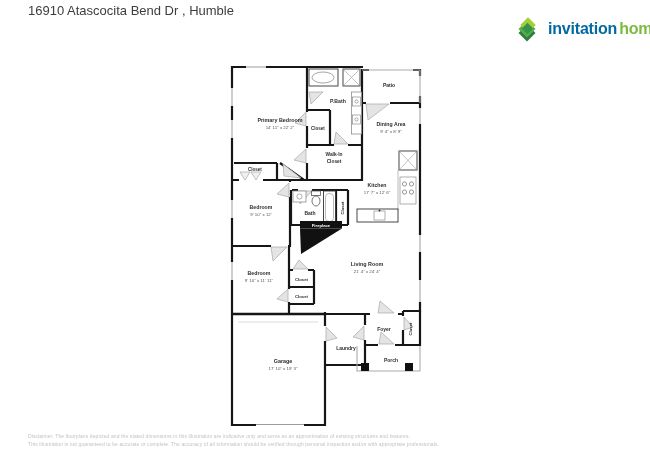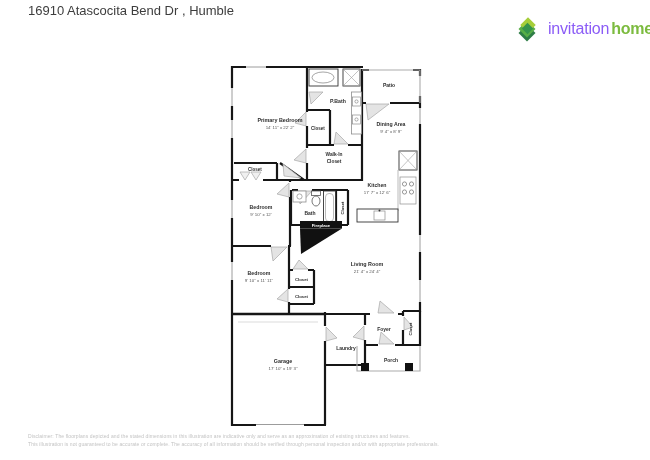--- a/index.html
+++ b/index.html
@@ -3,21 +3,21 @@
 <meta charset="utf-8">
 <style>
   html,body{margin:0;padding:0;background:#fff;}
   #page{position:relative;width:650px;height:460px;background:#ffffff;overflow:hidden;
         font-family:"Liberation Sans","DejaVu Sans",sans-serif;}
   
   #hdr{position:absolute;left:28px;top:4px;color:#3d3d3d;font-size:13px;line-height:13px;}
   
   #logo{position:absolute;left:513px;top:14px;display:flex;align-items:center;gap:7px;}
   #logo .wordmark{font-size:16px;letter-spacing:-0.2px;line-height:30px;}
-  #logo .w1{font-weight:400;color:#8b5cf6;margin-top:12px;}
+  #logo .w1{font-weight:700;color:#0369a1;margin-top:12px;}
   #logo .w2{font-weight:600;color:#7cbb3f;margin-left:2px;}
   
   #plan{position:absolute;left:0;top:0;}
   
   #disc{position:absolute;left:28px;top:433px;color:#c3c3c3;font-size:5px;line-height:7.5px;letter-spacing:0.1px;}
 </style>
 </head>
 <body>
 
 <div id="page">

